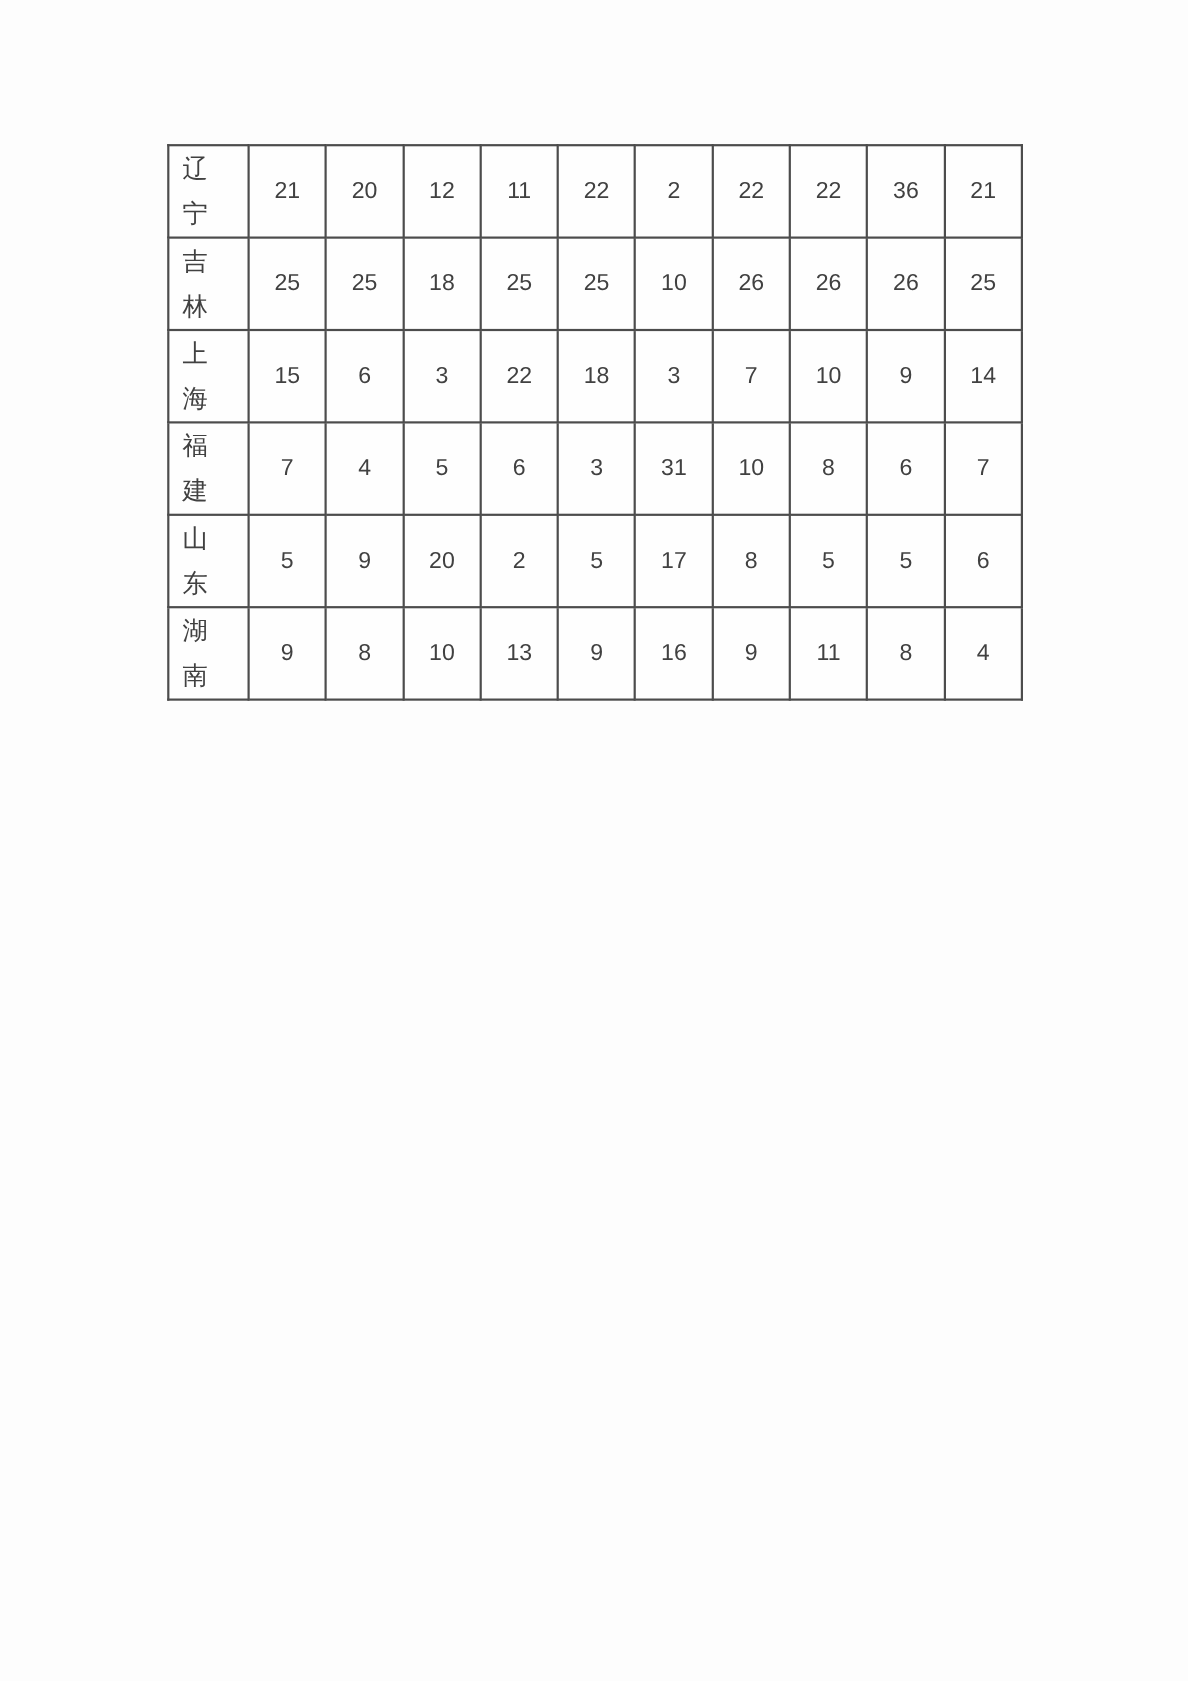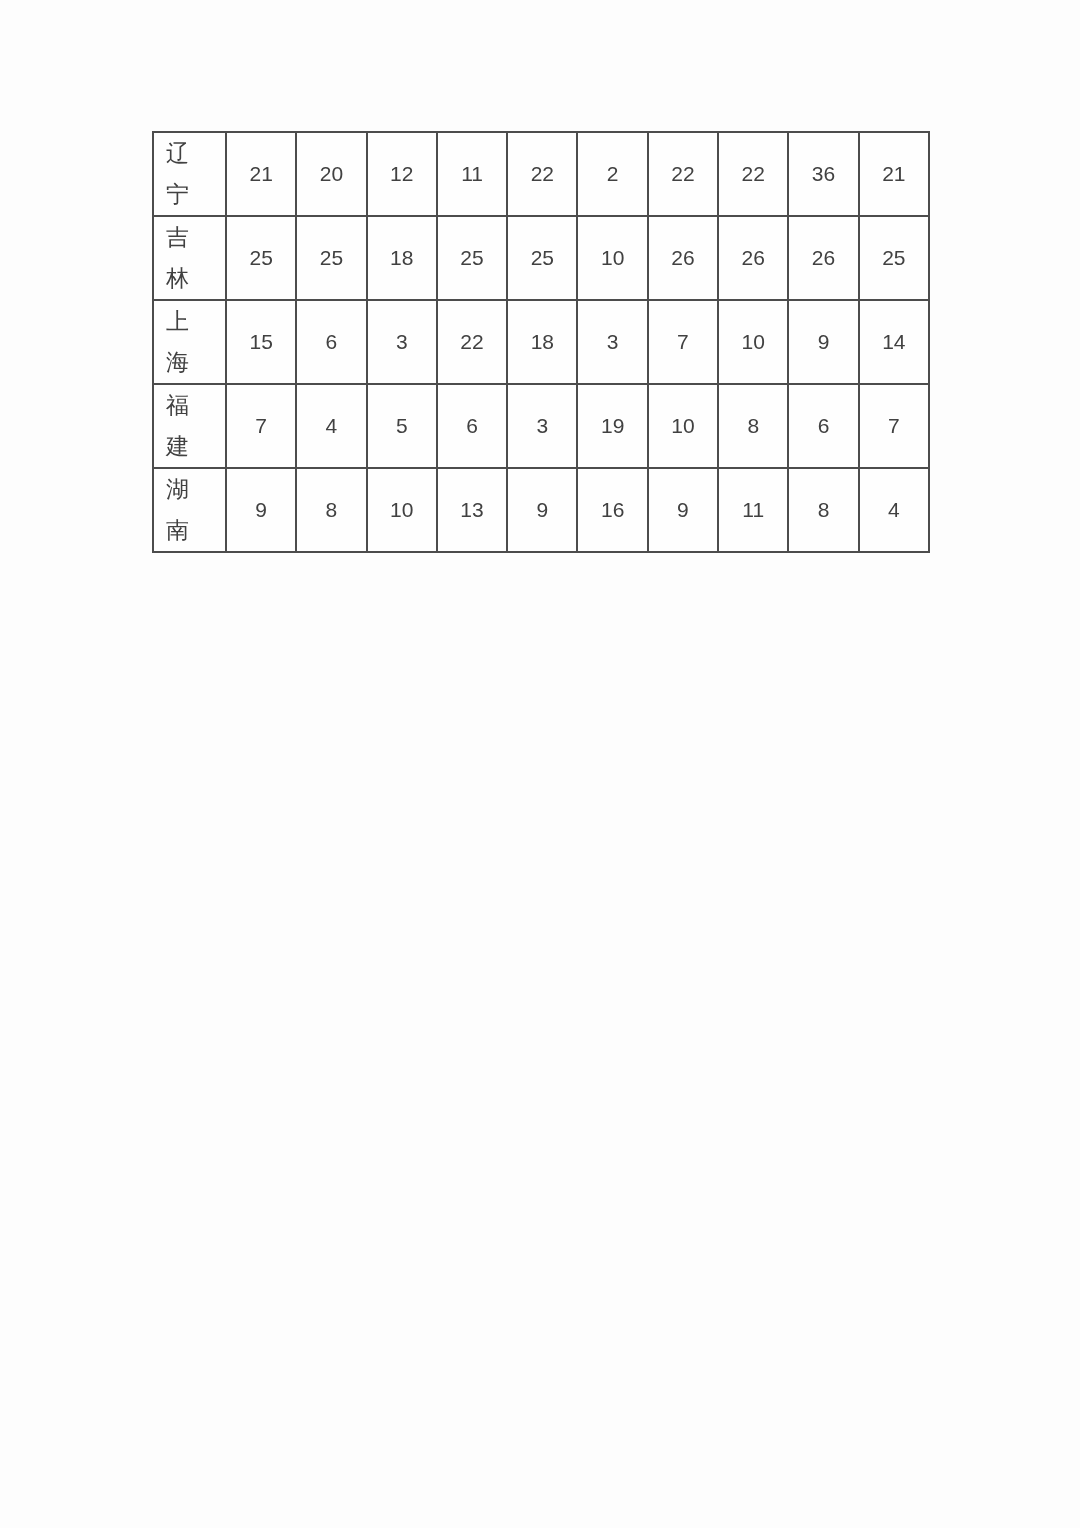--- a/index.html
+++ b/index.html
@@ -105,25 +105,38 @@
           <td class="value-cell">9</td>
           <td class="value-cell">14</td>
         </tr>
         <tr>
           <td class="province-cell">福建</td>
           <td class="value-cell">7</td>
           <td class="value-cell">4</td>
           <td class="value-cell">5</td>
           <td class="value-cell">6</td>
           <td class="value-cell">3</td>
-          <td class="value-cell">19</td>
+          <td class="value-cell">31</td>
           <td class="value-cell">10</td>
           <td class="value-cell">8</td>
           <td class="value-cell">6</td>
           <td class="value-cell">7</td>
+        </tr>
+        <tr>
+          <td class="province-cell">山东</td>
+          <td class="value-cell">5</td>
+          <td class="value-cell">9</td>
+          <td class="value-cell">20</td>
+          <td class="value-cell">2</td>
+          <td class="value-cell">5</td>
+          <td class="value-cell">17</td>
+          <td class="value-cell">8</td>
+          <td class="value-cell">5</td>
+          <td class="value-cell">5</td>
+          <td class="value-cell">6</td>
         </tr>
         <tr>
           <td class="province-cell">湖南</td>
           <td class="value-cell">9</td>
           <td class="value-cell">8</td>
           <td class="value-cell">10</td>
           <td class="value-cell">13</td>
           <td class="value-cell">9</td>
           <td class="value-cell">16</td>
           <td class="value-cell">9</td>

